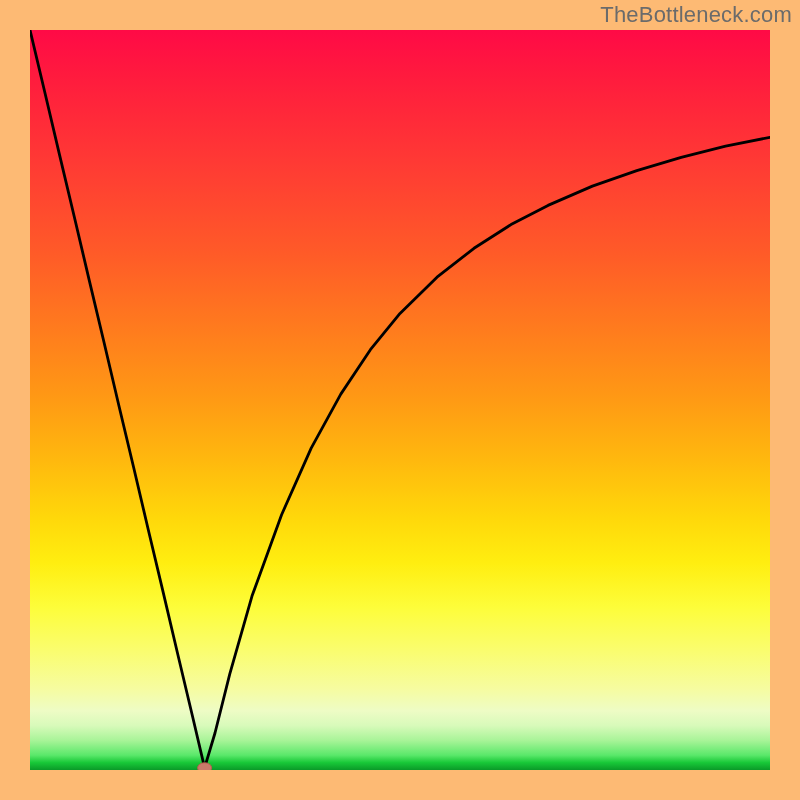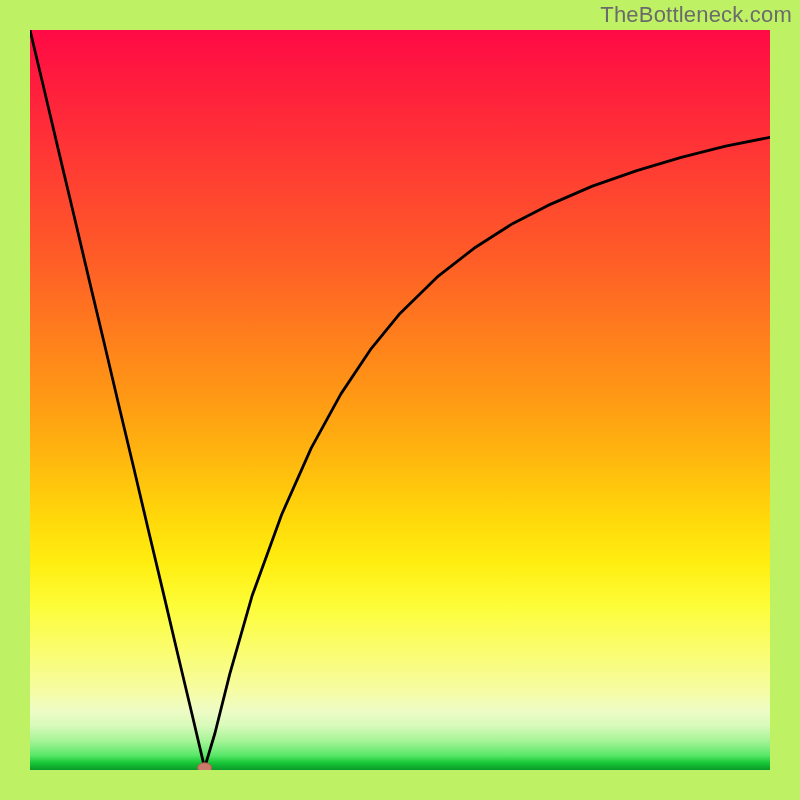--- a/index.html
+++ b/index.html
@@ -8,21 +8,21 @@
     width: 800px;
     height: 800px;
     background: #000;
     overflow: hidden;
     font-family: Arial, Helvetica, sans-serif;
   }
   .frame {
     position: relative;
     width: 800px;
     height: 800px;
-    background: #bef264;
+    background: #fdba74;
   }
   .plot-area {
     position: absolute;
     left: 30px;
     top: 30px;
     width: 740px;
     height: 740px;
     
     background: linear-gradient(
       to bottom,

